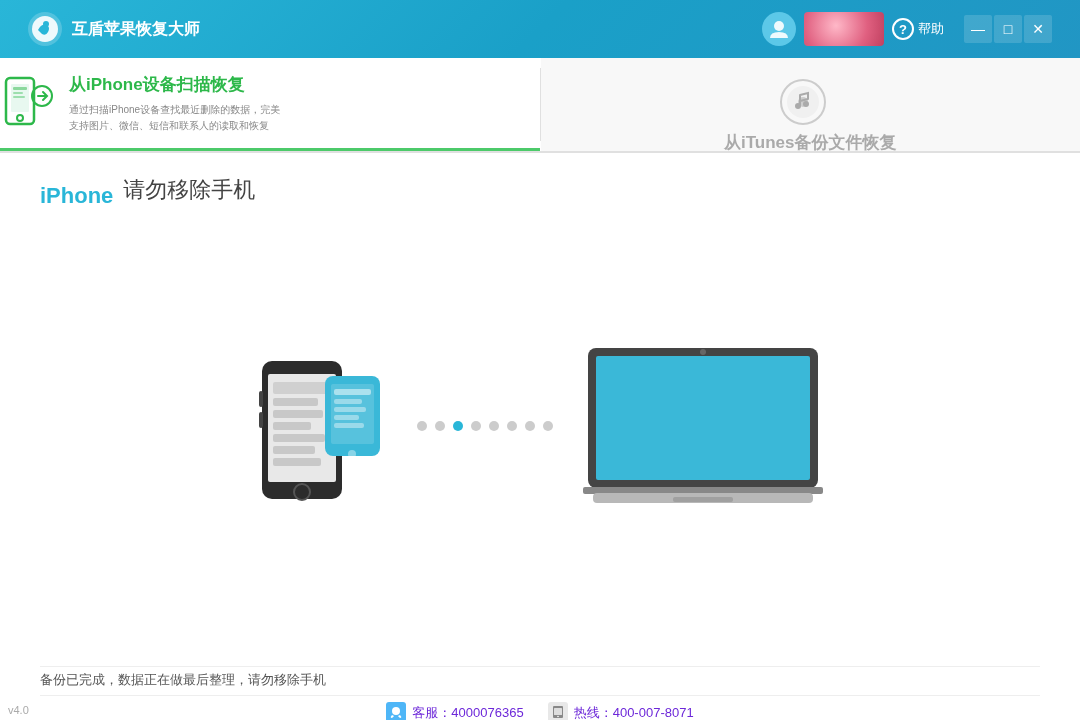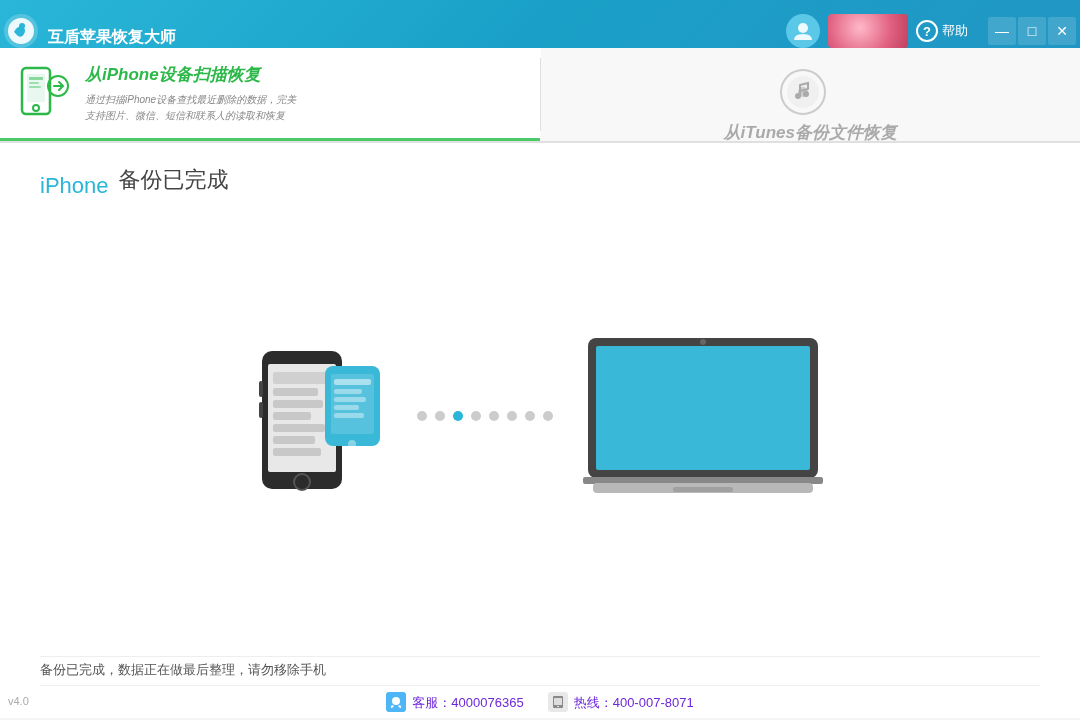--- a/index.html
+++ b/index.html
@@ -1,24 +1,24 @@
 <!DOCTYPE html>
 <html><head>
   <meta charset="utf-8">
   <style>
     * { margin: 0; padding: 0; box-sizing: border-box; }
     body { width: 1080px; height: 720px; font-family: 'Microsoft YaHei', '微软雅黑', SimSun, sans-serif; background: #f5f5f5; overflow: hidden; position: relative; }
 
     
     .titlebar {
       background: linear-gradient(135deg, #29b6d8 0%, #1aa0c8 50%, #2196c4 100%);
-      height: 48px;
-      display: flex;
-      align-items: flex-end;
-      padding: 0 4px;
+      height: 58px;
+      display: flex;
+      align-items: center;
+      padding: 0 28px;
       position: relative;
     }
     .titlebar-logo {
       width: 34px;
       height: 34px;
       margin-right: 10px;
     }
     .titlebar-title {
       color: white;
       font-size: 16px;
@@ -100,25 +100,24 @@
     .tabbar {
       background: white;
       height: 95px;
       display: flex;
       border-bottom: 2px solid #e0e0e0;
     }
     .tab-item {
       flex: 1;
       display: flex;
       align-items: center;
-      padding: 15px 20px;
+      padding: 15px 4px;
       cursor: pointer;
       position: relative;
       border-bottom: 3px solid transparent;
-      font-style: italic;
     }
     .tab-item.active {
       border-bottom: 3px solid #4cca6a;
     }
     .tab-item.inactive {
       background: #f8f8f8;
       flex-direction: column;
     }
     .tab-divider {
       width: 1px;
@@ -161,21 +160,21 @@
 
     
     .status-bar {
       padding: 18px 40px 0;
       display: flex;
       align-items: center;
       gap: 10px;
     }
     .status-iphone {
       font-size: 22px;
-      font-weight: normal;
+      font-weight: bold;
       color: #29b6d8;
       margin-top: 12px;
     }
     .status-connected {
       font-size: 22px;
       color: #444;
     }
 
     
     .animation-area {
@@ -246,21 +245,21 @@
       display: flex;
       align-items: center;
       justify-content: center;
       font-size: 13px;
     }
     .footer-icon.qq { background: #4eb6f7; color: white; }
     .footer-icon.phone { background: #e8e8e8; color: #555; }
 
     .version-tag {
       position: absolute;
-      bottom: 13px;
+      bottom: 4px;
       left: 8px;
       font-size: 11px;
       color: #aaa;
     }
 
     
     .phone-svg-wrap {
       position: relative;
       width: 130px;
       height: 160px;
@@ -347,21 +346,21 @@
     <div class="tab-text-wrap">
       <div class="tab-title">从iTunes备份文件恢复</div>
     </div>
   </div>
 </div>
 
 <div class="main">
 
   <div class="status-bar">
     <span class="status-iphone">iPhone</span>
-    <span class="status-connected">备份已完成</span>
+    <span class="status-connected">请勿移除手机</span>
   </div>
 
   <div class="animation-area">
 
     <div class="phone-svg-wrap">
       <svg width="130" height="165" viewBox="0 0 130 165">
 
         <rect x="5" y="15" width="80" height="138" rx="10" ry="10" fill="#2c2c2c"></rect>
 
         <rect x="11" y="28" width="68" height="108" rx="2" fill="#e8e8e8"></rect>

